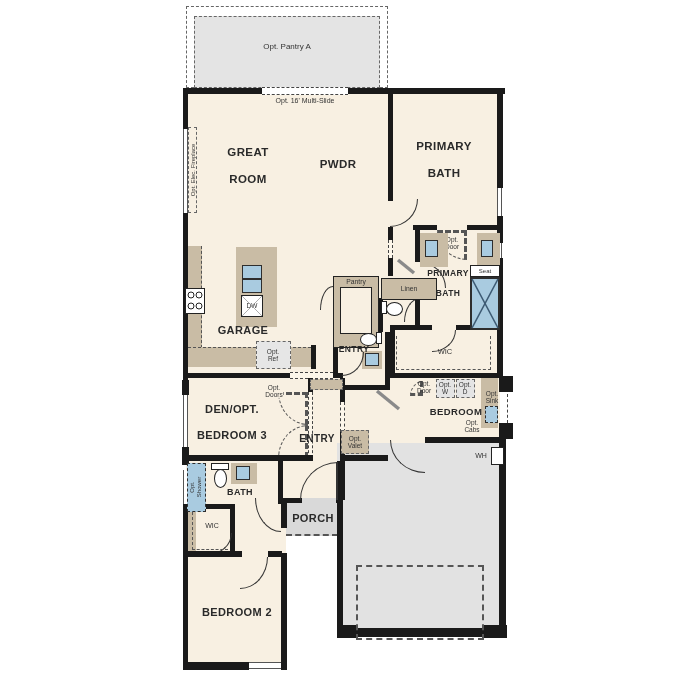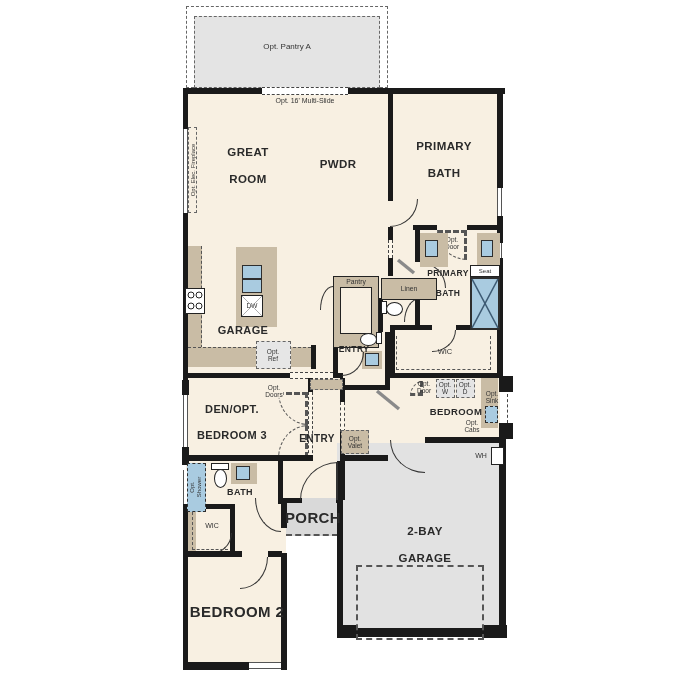--- a/index.html
+++ b/index.html
@@ -237,26 +237,22 @@
   <div class="lbl" style="left:338px;top:165px;font-size:11.5px;">PWDR</div>
   <div class="lbl" style="left:444px;top:160px;font-size:11.5px;">
     <div>PRIMARY</div>
     <div>BATH</div>
   </div>
   <div class="lbl" style="left:232px;top:422px;font-size:11px;">
     <div>DEN/OPT.</div>
     <div>BEDROOM 3</div>
   </div>
   <div class="lbl" style="left:317px;top:439px;font-size:10px;">ENTRY</div>
-  <div class="lbl" style="left:313px;top:518px;font-size:15px;">PORCH</div>
-  <div class="lbl" style="left:237px;top:612px;font-size:15px;">BEDROOM 2</div>
-  <div class="lbl" style="left:425px;top:545px;font-size:11.5px;">
-    <div>2-BAY</div>
-    <div>GARAGE</div>
-  </div>
+  <div class="lbl" style="left:313px;top:518px;font-size:11px;">PORCH</div>
+  <div class="lbl" style="left:237px;top:612px;font-size:11px;">BEDROOM 2</div>
 
   <div class="whitebox" style="left:491px;top:447px;width:13px;height:18px;"></div>
   <div class="sm" style="left:481px;top:456px;font-size:7px;">WH</div>
   <div class="abs" style="left:356px;top:565px;width:128px;height:75px;border:2px dashed #555;box-sizing:border-box;"></div>
 
   <svg width="687" height="687" style="position:absolute;left:0;top:0;pointer-events:none;">
     <g>
       <line x1="472" y1="279" x2="498" y2="328" stroke="#3d5a73" stroke-width="1.6"></line>
       <line x1="498" y1="279" x2="472" y2="328" stroke="#3d5a73" stroke-width="1.6"></line>
     </g>

